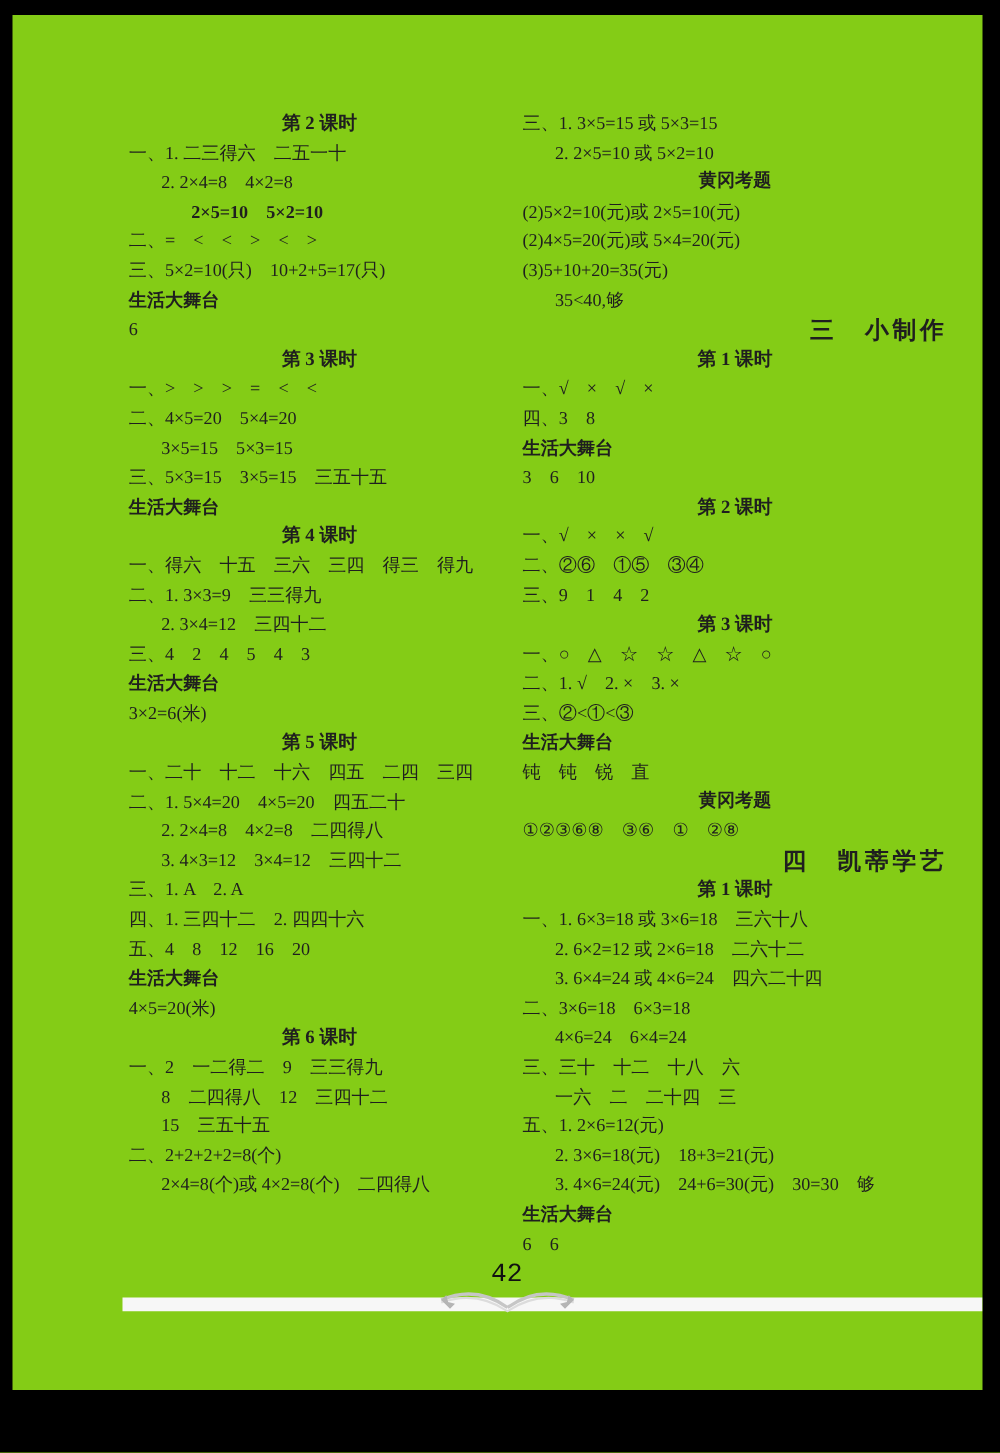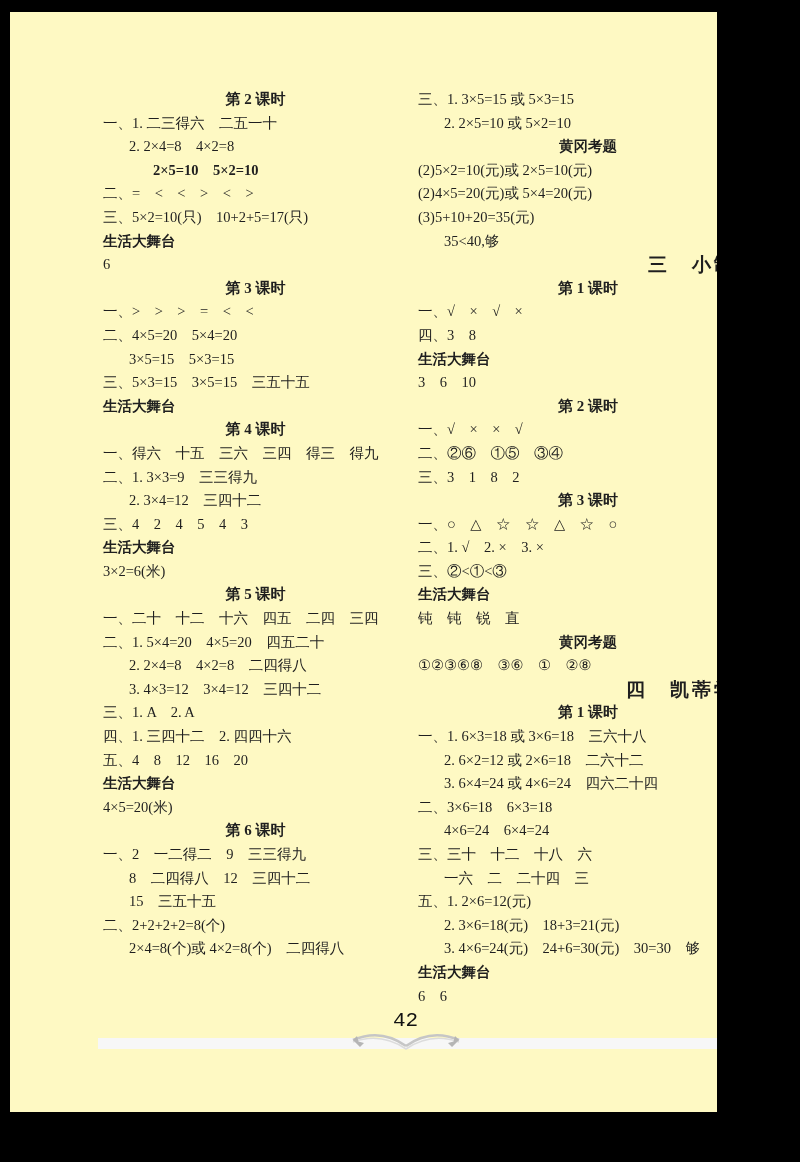--- a/index.html
+++ b/index.html
@@ -3,36 +3,36 @@
 <meta charset="utf-8">
 <style>
   html,body{margin:0;padding:0;}
   body{
     width:800px;height:1162px;
     background:#000;
     position:relative;
     font-family:"Liberation Serif","DejaVu Serif",serif;
   }
   .page{
-    position:absolute;left:10px;top:12px;width:707px;height:1100px;
-    background:#fef9c3;overflow:hidden;
+    position:absolute;left:10px;top:12px;width:776px;height:1100px;
+    background:#84cc16;overflow:hidden;
   }
   .col{
     position:absolute;top:76px;
   }
   .col-left{left:93px;width:305px;}
   .col-right{left:408px;width:340px;}
   .row{
     font-size:14.5px;line-height:23.6px;height:23.6px;
     color:#1f1f1f;white-space:pre;
   }
   .h-lesson{font-weight:bold;text-align:center;font-size:15px;}
   .h-unit{font-weight:bold;text-align:right;font-size:19px;letter-spacing:3px;}
   .h-bold{font-weight:bold;}
-  .h-bold-center{font-weight:bold;text-align:center;}
+  .h-bold-center{font-weight:bold;text-align:center;font-family:Liberation Mono, monospace;}
   .ind-1{padding-left:26px;}
   .ind-2{padding-left:50px;font-weight:bold;}
   .footer-band{
     position:absolute;left:88px;top:1026px;right:0;height:11px;
     background:#f7f7f7;
   }
   .footer{
     position:absolute;left:0;top:998px;width:775px;
     text-align:center;
   }
@@ -97,21 +97,21 @@
       <div class="row  ind-1">35&lt;40,够</div>
       <div class="row h-unit">三　小制作</div>
       <div class="row h-lesson">第 1 课时</div>
       <div class="row ">一、√　×　√　×</div>
       <div class="row ">四、3　8</div>
       <div class="row h-bold">生活大舞台</div>
       <div class="row ">3　6　10</div>
       <div class="row h-lesson">第 2 课时</div>
       <div class="row ">一、√　×　×　√</div>
       <div class="row ">二、②⑥　①⑤　③④</div>
-      <div class="row ">三、3　1　8　2</div>
+      <div class="row ">三、9　1　4　2</div>
       <div class="row h-lesson">第 3 课时</div>
       <div class="row ">一、○　△　☆　☆　△　☆　○</div>
       <div class="row ">二、1. √　2. ×　3. ×</div>
       <div class="row ">三、②&lt;①&lt;③</div>
       <div class="row h-bold">生活大舞台</div>
       <div class="row ">钝　钝　锐　直</div>
       <div class="row h-bold-center">黄冈考题</div>
       <div class="row ">①②③⑥⑧　③⑥　①　②⑧</div>
       <div class="row h-unit">四　凯蒂学艺</div>
       <div class="row h-lesson">第 1 课时</div>

